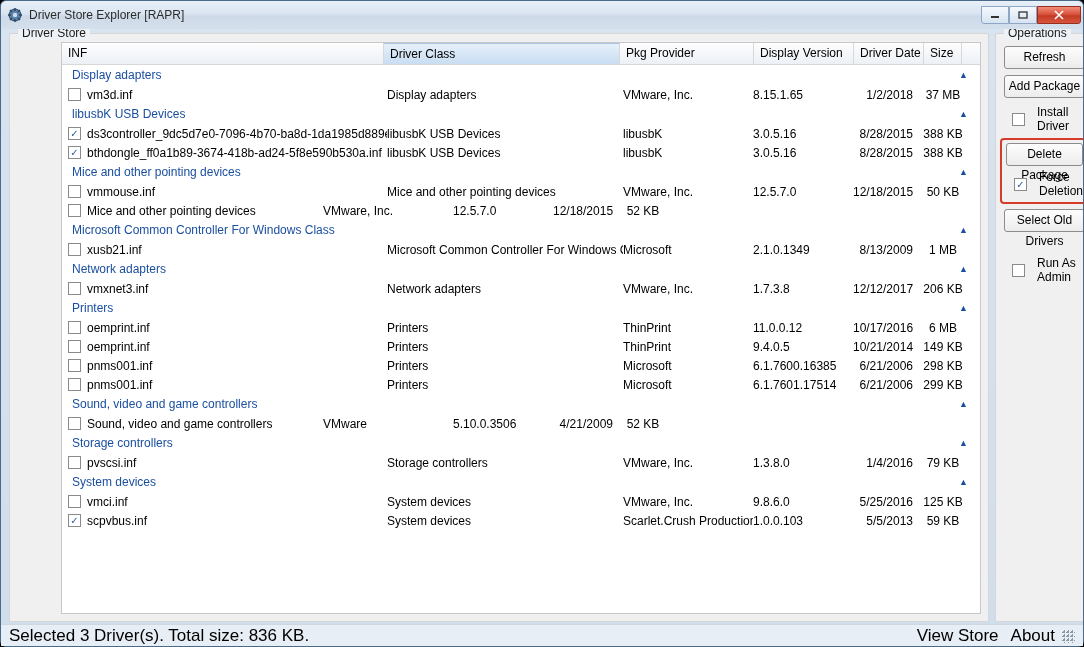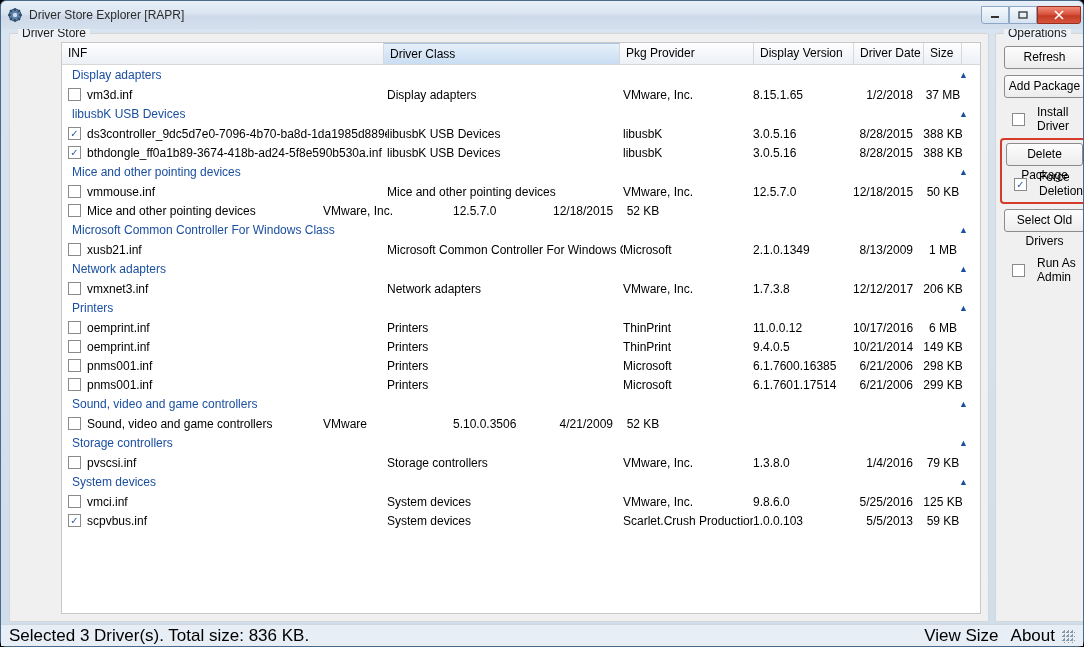--- a/index.html
+++ b/index.html
@@ -426,17 +426,17 @@
       <div class="chk-row runadmin">
         <span class="chk"></span>
         <span>Run As Admin</span>
       </div>
     </div>
   </div>
 
   <div class="statusbar">
     <span>Selected 3 Driver(s). Total size: 836 KB.</span>
     <span class="grow"></span>
-    <a>View Size</a>
+    <a>View Store</a>
     <a>About</a>
     <span class="resize-grip"></span>
   </div>
 </div>
 
 </body></html>

